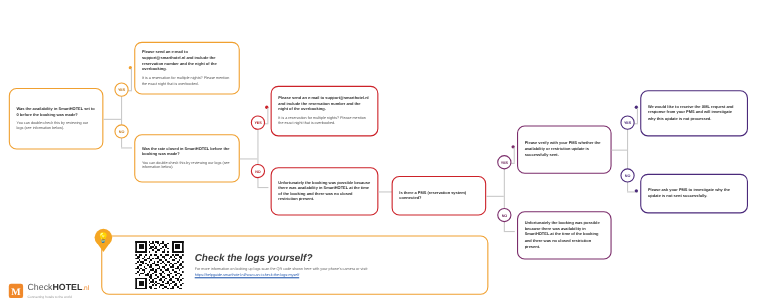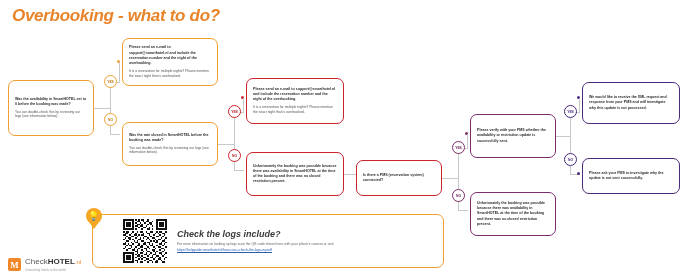--- a/index.html
+++ b/index.html
@@ -118,21 +118,20 @@
   .logo-name { font-size: 8px; color: #5a5a5a; line-height: 1; white-space: nowrap; }
   .logo-name b { color: #333; }
   .logo-name i { color: #F0882A; font-style: normal; font-size: 6px; }
   .logo-tag { font-size: 3px; color: #9a9a9a; margin-top: 1.5px; white-space: nowrap; }
 </style>
 </head>
 <body>
 
 <div id="canvas">
 
-  <div class="title">Overbooking - what to do?</div>
 
   <div class="box b-orange" style="left:8px; top:80px; width:86px; height:56px;">
     <div class="q">Was the availability in SmartHOTEL set to 0 before the booking was made?</div>
     <div class="sub">You can double-check this by reviewing our logs (see information below).</div>
   </div>
 
   <div class="line hline" style="left:94px; top:108px; width:16px;"></div>
   <div class="line vline" style="left:110px; top:82px; height:52px;"></div>
 
   <div class="line hline" style="left:110px; top:82px; width:10px;"></div>
@@ -425,21 +424,21 @@
           <rect x="9" y="28" width="1" height="1"></rect>
             <rect x="11" y="28" width="2" height="1"></rect>
           <rect x="16" y="28" width="1" height="1"></rect>
             <rect x="19" y="28" width="1" height="1"></rect>
           <rect x="21" y="28" width="2" height="1"></rect>
             <rect x="26" y="28" width="2" height="1"></rect>
         </g>
       </svg>
     </div>
     <div class="help-text">
-      <div class="help-title">Check the logs include?</div>
+      <div class="help-title">Check the logs yourself?</div>
       <div class="help-body">
         <span>For more information on looking up logs scan the QR code shown here with your phone's camera or visit:</span>
         <a class="help-url" href="#">https://helpguide.smarthotel.nl/how-can-i-check-the-logs-myself</a>
       </div>
     </div>
   </div>
 
   <div class="pin">
     <div class="pin-head">
         <span>💡</span>

